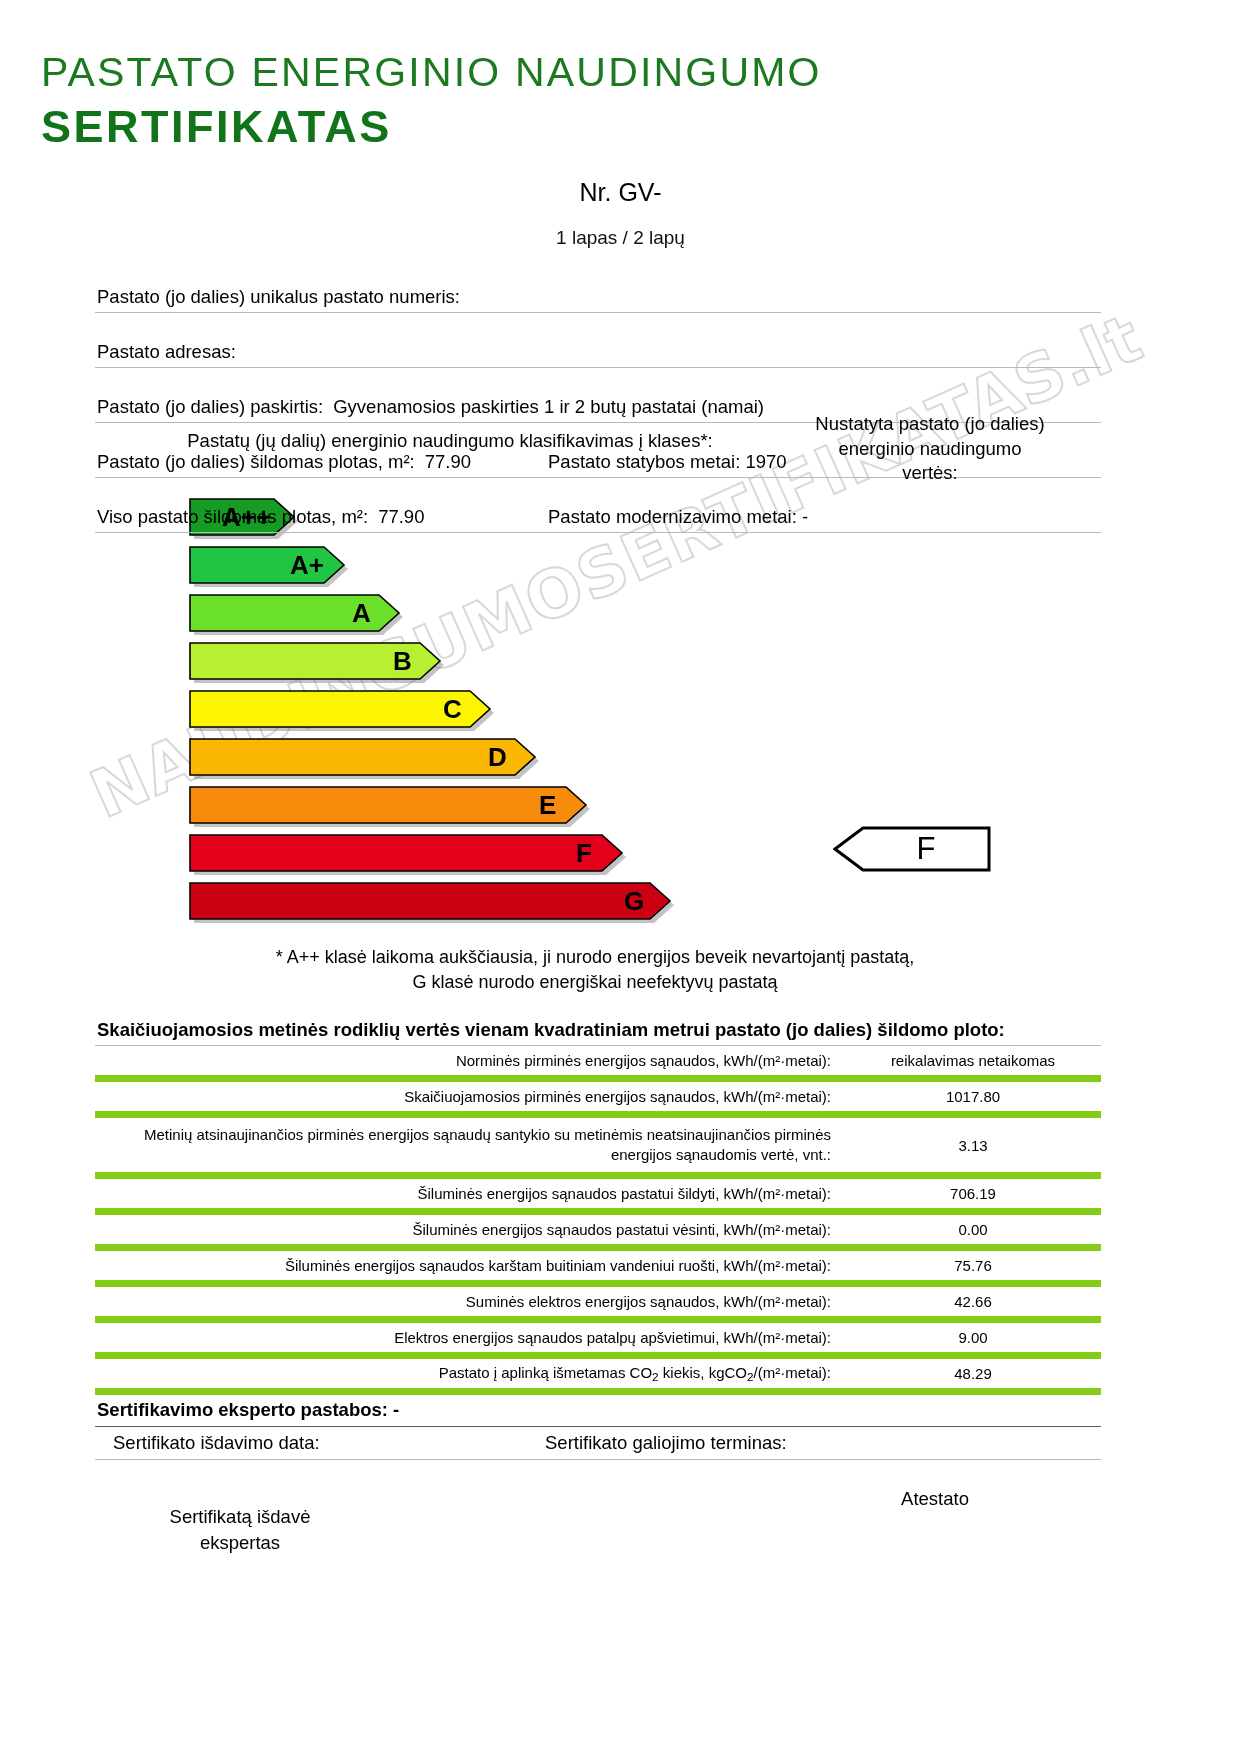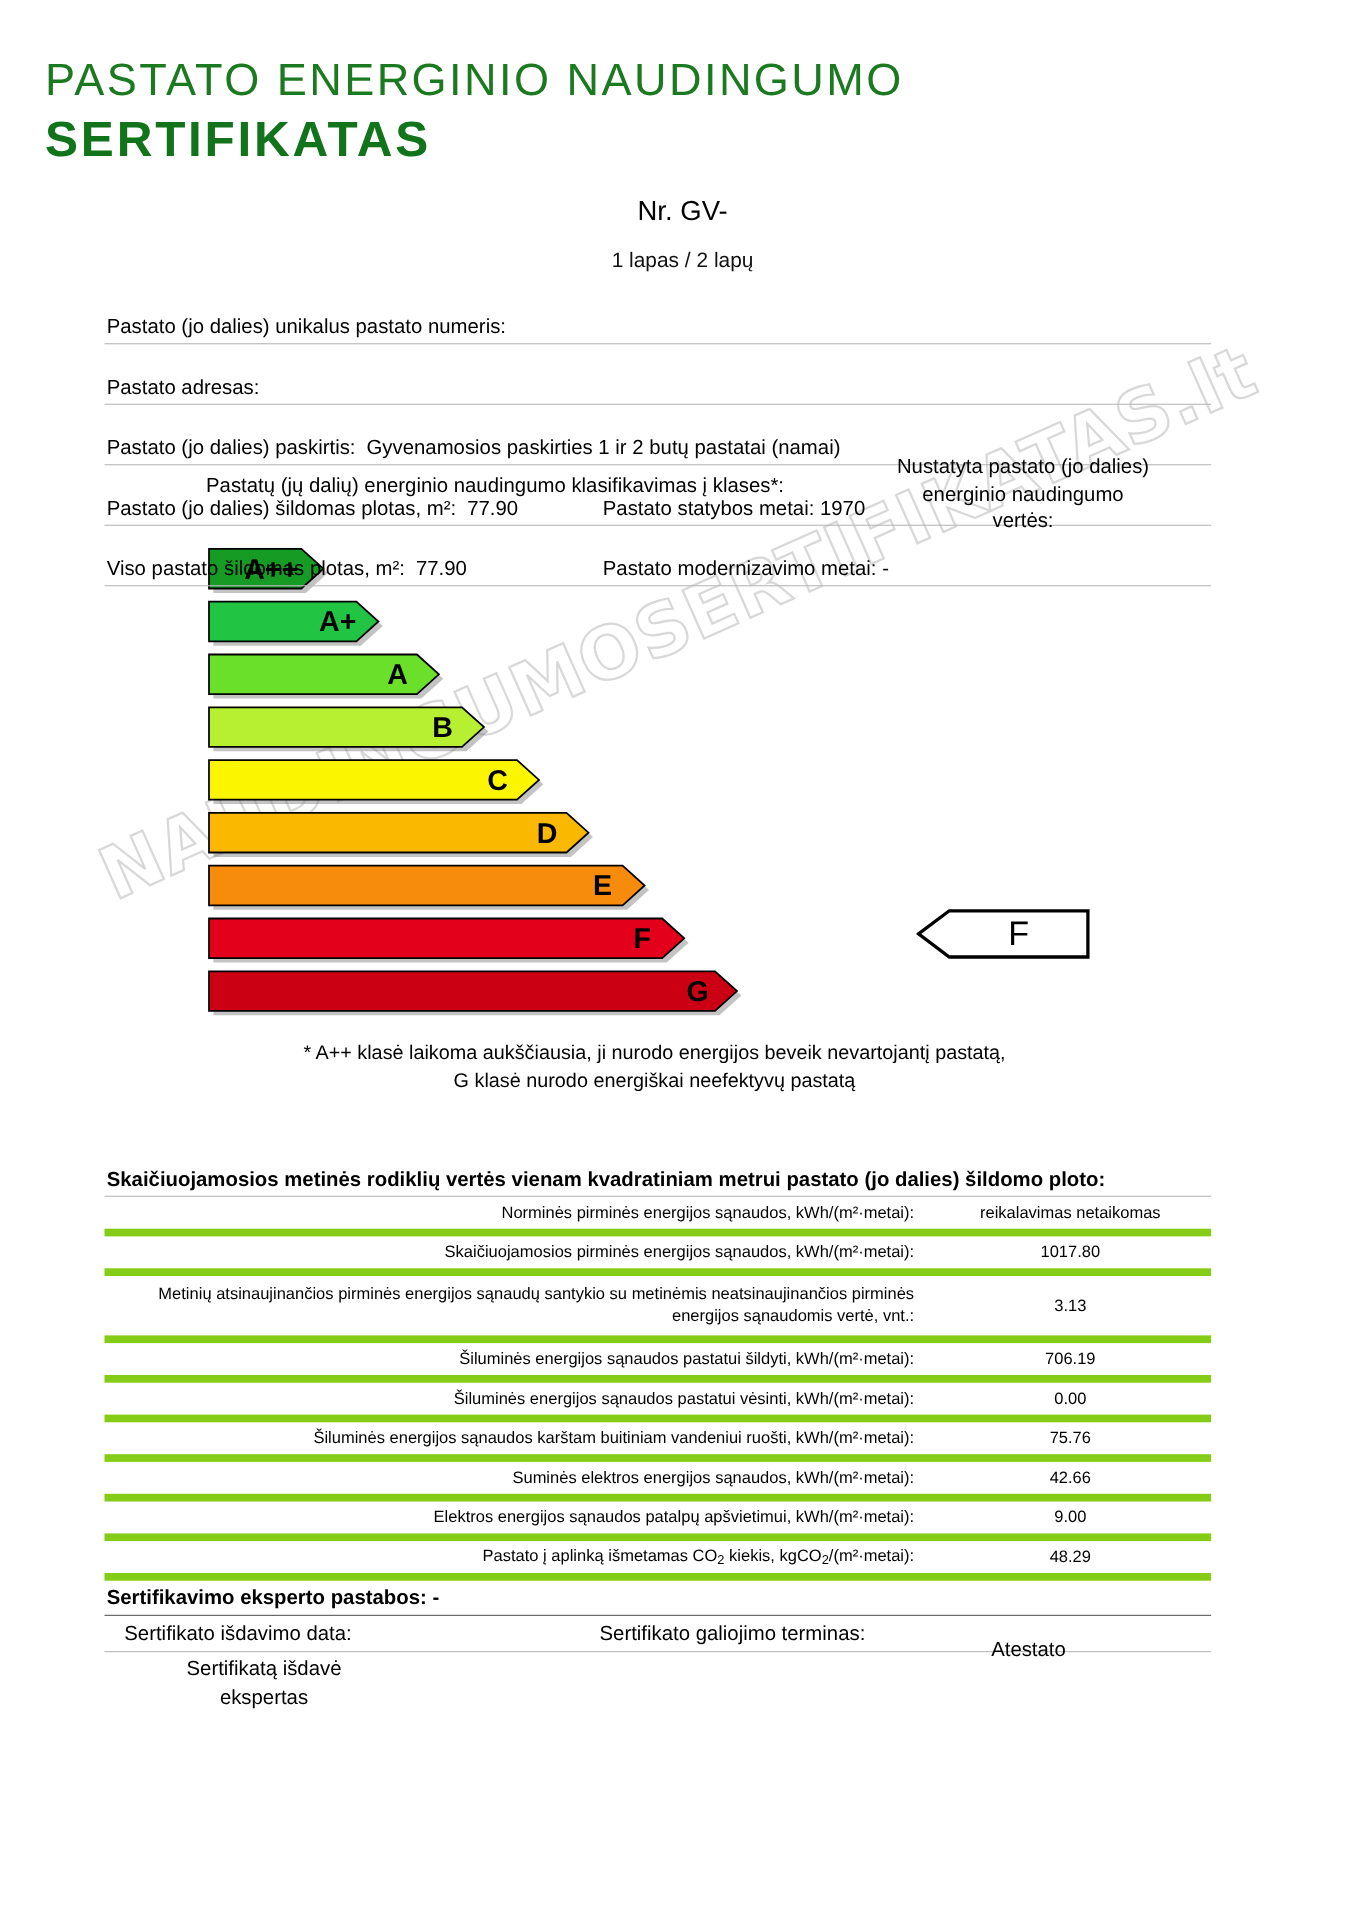--- a/index.html
+++ b/index.html
@@ -213,21 +213,21 @@
     text-align: center;
     font-size: 18px;
     line-height: 1.4;
     z-index: 10;
   }
 
   
   .ind-section {
     position: absolute;
     left: 95px;
-    top: 1059px;
+    top: 1017px;
     width: 1006px;
     z-index: 10;
   }
   .ind-title {
     font-size: 18.5px;
     font-weight: bold;
     padding: 2px 0 4px 2px;
     border-bottom: 1px solid #b9b9b9;
   }
   .ind-row {

